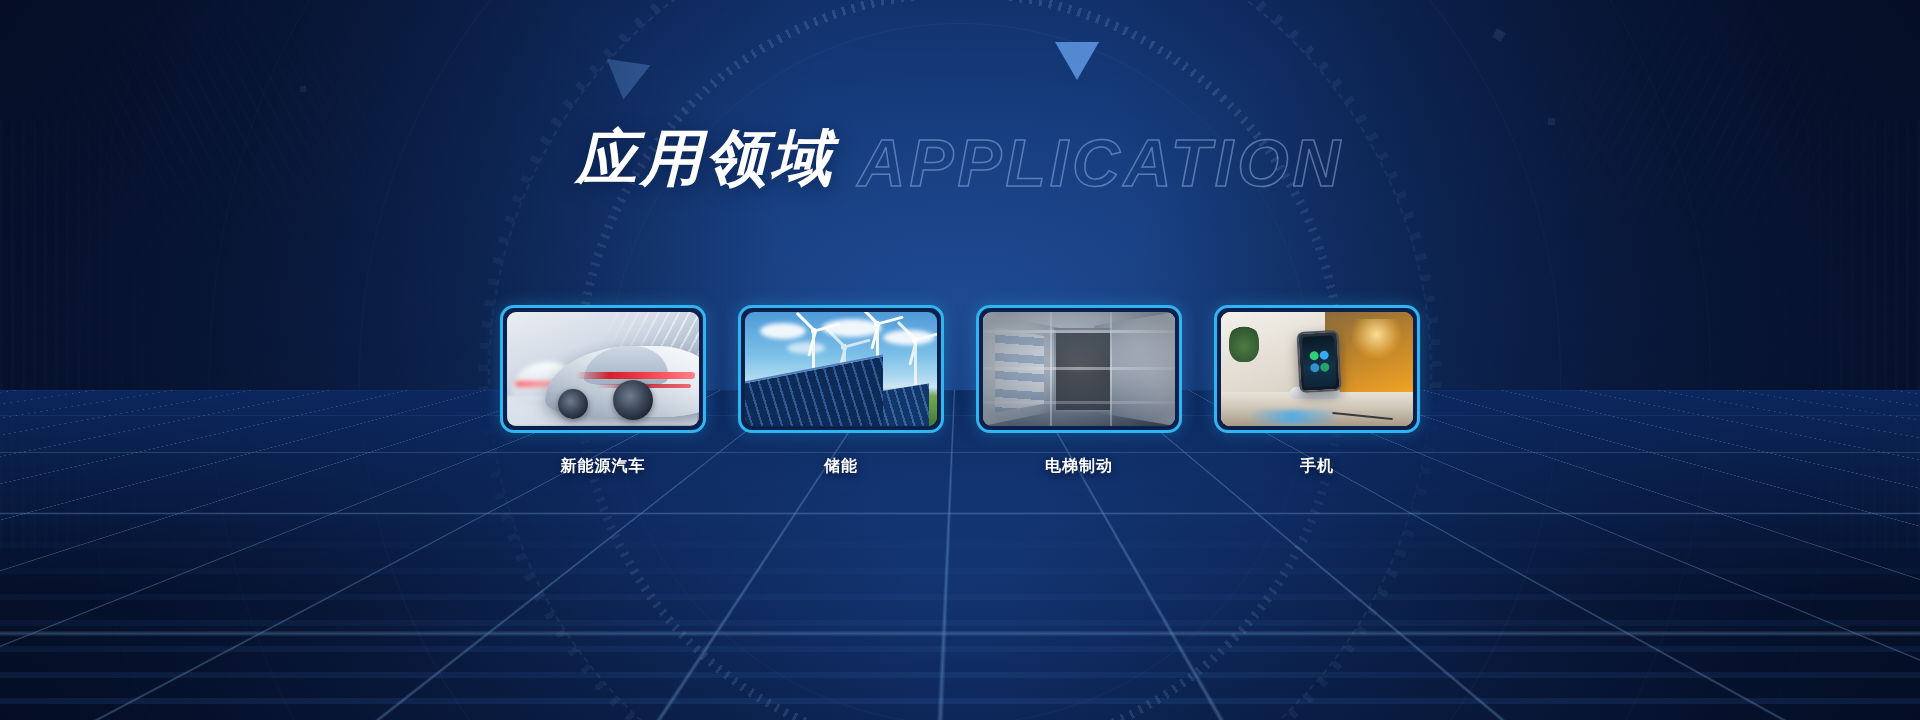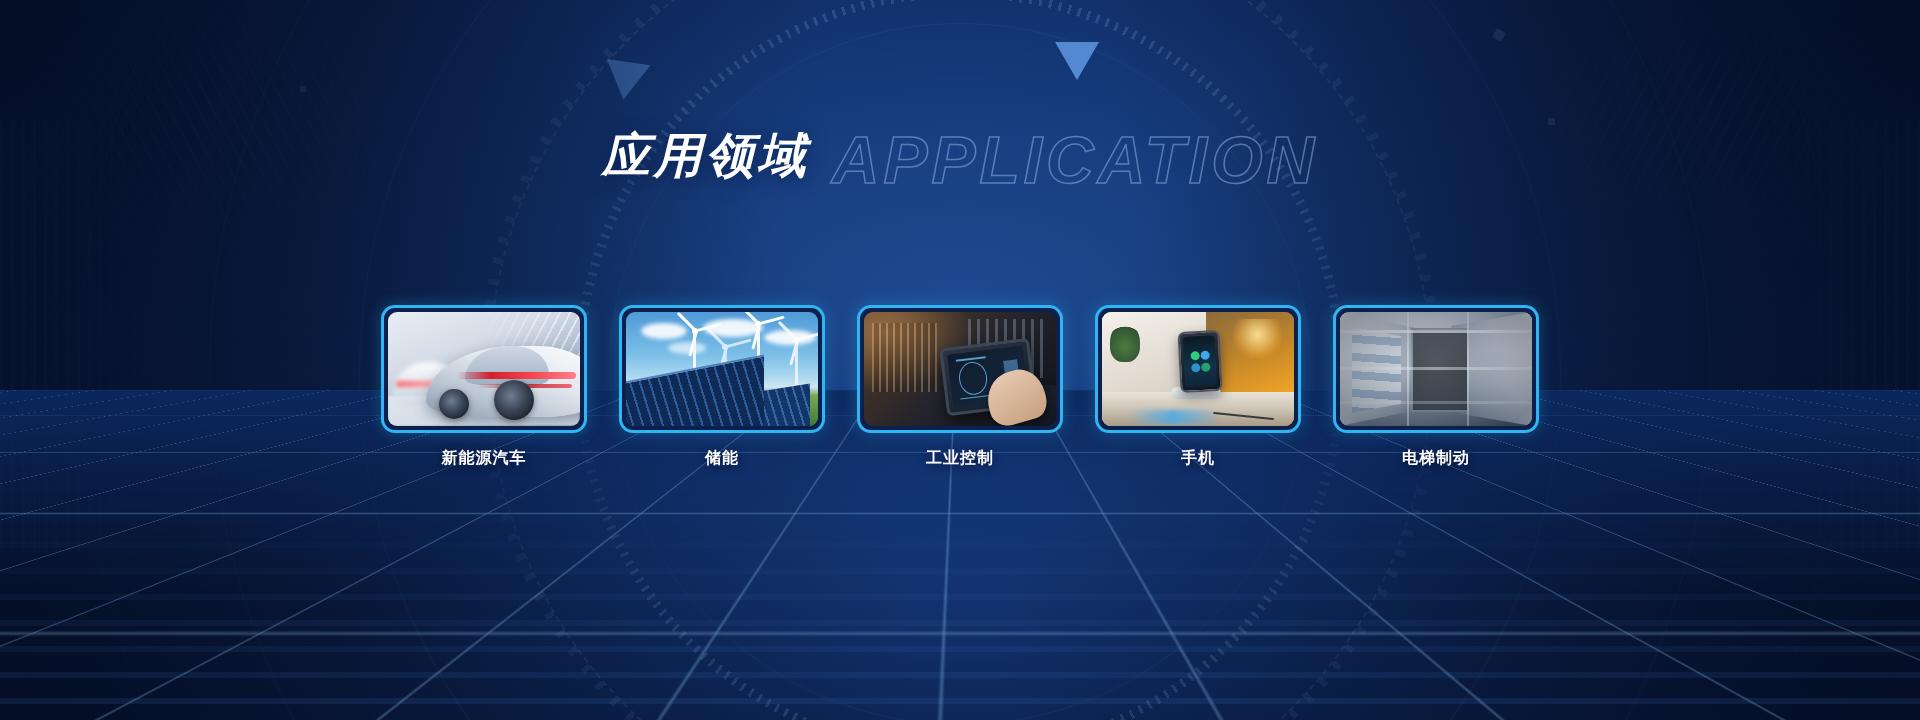--- a/index.html
+++ b/index.html
@@ -111,21 +111,21 @@
             mask:linear-gradient(to top,#000,transparent);
   }
 
   
   .heading{
     position:absolute;left:0;right:0;top:118px;text-align:center;
     white-space:nowrap;
   }
   .title-cn{
     display:inline-block;vertical-align:middle;
-    font-size:48px;font-weight:bold;font-style:italic;color:#ffffff;
+    font-size:61px;font-weight:bold;font-style:italic;color:#ffffff;
     letter-spacing:4px;
     text-shadow:0 3px 18px rgba(0,20,60,.55);
     text-align:right;
   }
   .title-en{
     display:inline-block;vertical-align:middle;
     margin-left:22px;position:relative;top:4px;
     font-size:66px;font-weight:bold;font-style:italic;
     letter-spacing:4px;
     color:transparent;
@@ -152,21 +152,21 @@
     background:#0d2250;
     padding:4px;
     box-sizing:border-box;
     box-shadow:0 0 16px rgba(47,182,242,.30), inset 0 0 10px rgba(10,30,70,.8);
     overflow:hidden;
   }
   .thumb{
     width:100%;height:100%;border-radius:9px;overflow:hidden;position:relative;
   }
   .caption{
-    margin-top:15px;text-align:center;
+    margin-top:23px;text-align:center;
     font-size:16px;font-weight:bold;color:#ffffff;letter-spacing:1px;
     text-shadow:0 2px 8px rgba(0,15,45,.8);
   }
 
   
   .t-car{background:linear-gradient(160deg,#e9edf3 0%,#d6dde8 32%,#aebccd 58%,#7e90a8 78%,#556a86 100%);}
   .t-car .body{
     position:absolute;right:-12%;bottom:8%;width:92%;height:62%;
     background:linear-gradient(200deg,#fdfdfe 0%,#e4e9f0 40%,#b9c4d2 72%,#8795a8 100%);
     border-radius:58% 42% 40% 30% / 88% 72% 34% 26%;
@@ -478,40 +478,37 @@
               <div class="bl b3"></div>
               <div class="hub"></div>
           </div>
           <div class="panel2"></div>
           <div class="panel"></div>
         </div>
       </div>
       <div class="caption">储能</div>
     </div>
 
+
     <div class="card">
       <div class="frame">
-        <div class="thumb t-ind">
-          <div class="warm"></div>
-          <div class="racks"></div>
-          <div class="bars"></div>
-          <div class="arm"></div>
-          <div class="tablet">
-            <div class="screen">
-              <div class="hud"></div>
-              <div class="ln" style="left:10%;top:12%;width:40%;"></div>
-              <div class="ln" style="left:10%;top:84%;width:56%;"></div>
-              <div class="blk" style="right:10%;top:24%;width:18%;height:34%;"></div>
-              <div class="blk" style="right:10%;top:64%;width:10%;height:12%;opacity:.8;"></div>
-            </div>
-          </div>
-          <div class="hand"></div>
+        <div class="thumb t-elev">
+          <div class="shaftL"></div>
+          <div class="glassL"></div>
+          <div class="shaftR"></div>
+          <div class="car"></div>
+          <div class="rail" style="left:35%;"></div>
+          <div class="rail" style="left:66%;"></div>
+          <div class="beam" style="top:16%;"></div>
+          <div class="beam" style="top:48%;opacity:.6;"></div>
+          <div class="beam" style="top:78%;opacity:.45;"></div>
+          <div class="vfade"></div>
         </div>
       </div>
-      <div class="caption">工业控制</div>
+      <div class="caption">电梯制动</div>
     </div>
 
     <div class="card">
       <div class="frame">
         <div class="thumb t-phone">
           <div class="wall"></div>
           <div class="warmglow"></div>
           <div class="lamp"></div>
           <div class="plant"></div>
           <div class="desk"></div>
@@ -524,32 +521,14 @@
               <div class="ic" style="left:22%;top:52%;width:9px;height:9px;background:#3aa9f0;opacity:.8;"></div>
               <div class="ic" style="left:54%;top:52%;width:9px;height:9px;background:#2fd07a;opacity:.7;"></div>
             </div>
           </div>
           <div class="cable"></div>
         </div>
       </div>
       <div class="caption">手机</div>
     </div>
 
-    <div class="card">
-      <div class="frame">
-        <div class="thumb t-elev">
-          <div class="shaftL"></div>
-          <div class="glassL"></div>
-          <div class="shaftR"></div>
-          <div class="car"></div>
-          <div class="rail" style="left:35%;"></div>
-          <div class="rail" style="left:66%;"></div>
-          <div class="beam" style="top:16%;"></div>
-          <div class="beam" style="top:48%;opacity:.6;"></div>
-          <div class="beam" style="top:78%;opacity:.45;"></div>
-          <div class="vfade"></div>
-        </div>
-      </div>
-      <div class="caption">电梯制动</div>
-    </div>
-
   </div>
 </div>
 
 </body></html>

